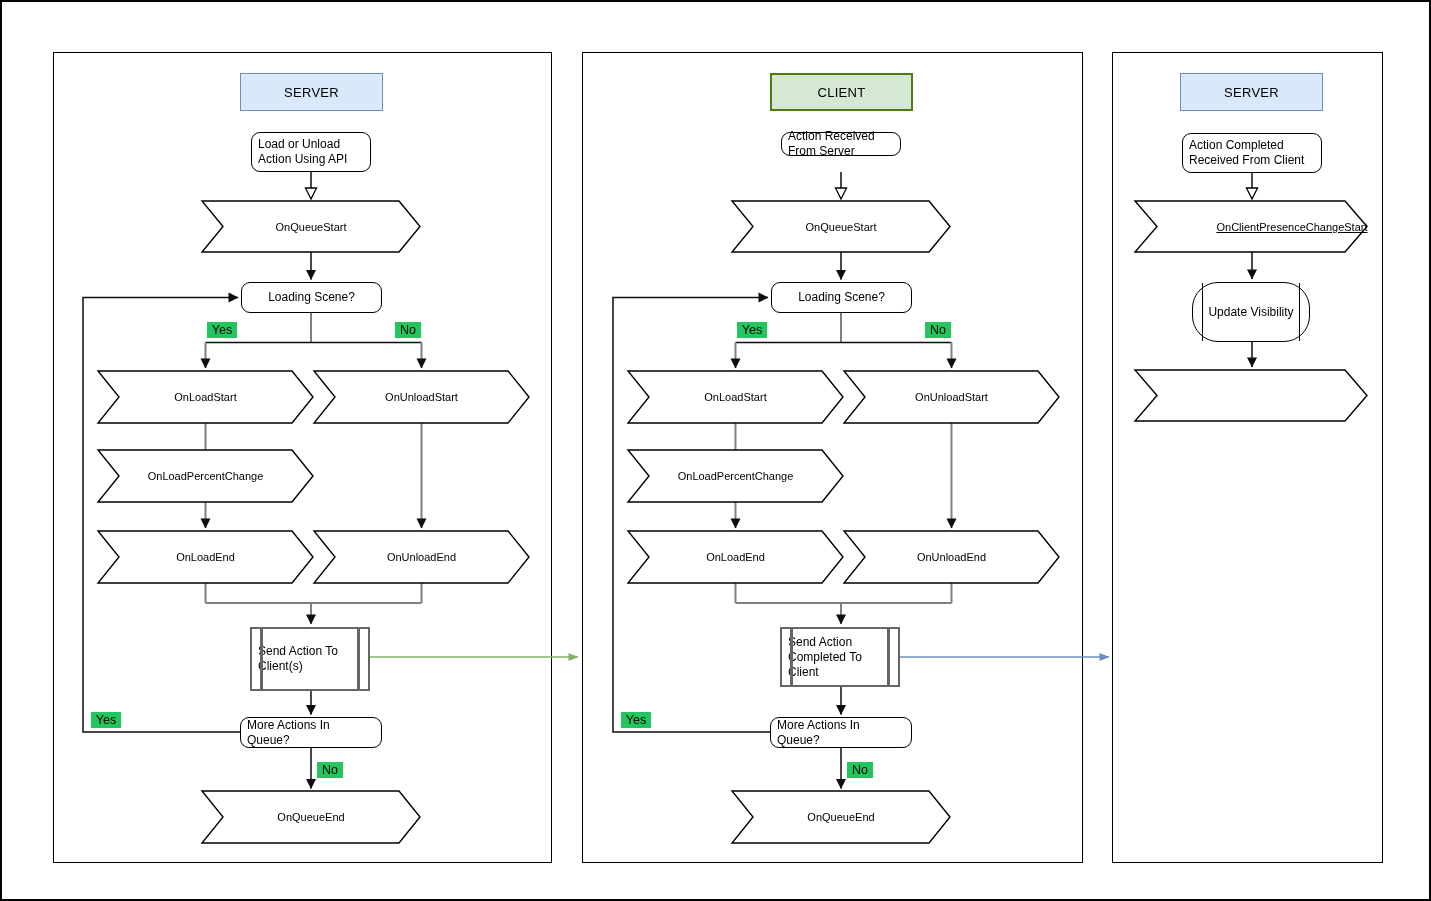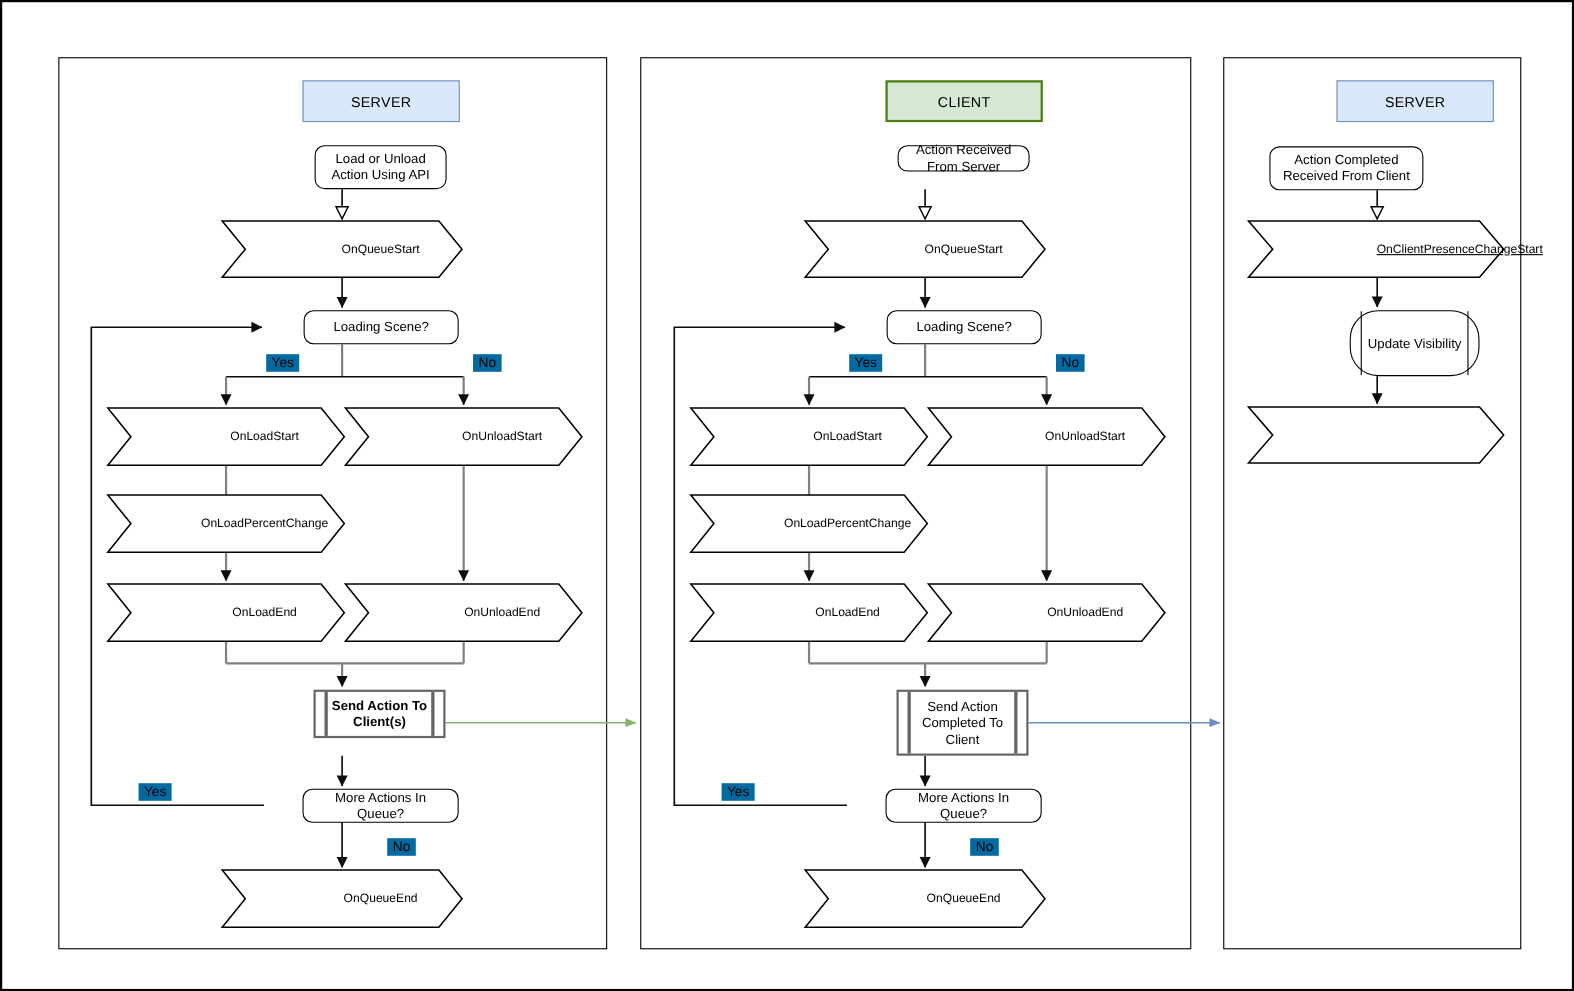--- a/index.html
+++ b/index.html
@@ -4,37 +4,37 @@
 <style>
   html,body{margin:0;padding:0;background:#fff;}
   .stage{
     position:relative;width:1431px;height:901px;background:#fff;
     border:2px solid #000;box-sizing:border-box;overflow:hidden;
     font-family:"Liberation Sans", sans-serif;color:#000;
   }
   .panel{position:absolute;border:1px solid #000;box-sizing:border-box;background:transparent;}
   .edges{position:absolute;left:0;top:0;z-index:1;}
   .node,.hdr,.lbl,.edge-lbl{position:absolute;box-sizing:border-box;z-index:2;
-    display:flex;align-items:center;justify-content:center;text-align:center;margin-left:35px;}
+    display:flex;align-items:center;justify-content:center;}
   .hdr{font-size:13px;letter-spacing:.3px;}
   .hdr-blue{background:#dae8fc;border:1px solid #6c8ebf;}
   .hdr-green{background:#d5e8d4;border:2px solid #4d7c0f;}
   .node{background:#fff;font-size:12px;line-height:1.25;padding:2px 6px;}
   .rounded{border:1px solid #000;border-radius:9px;}
   .process{background:#fff;}
   .process-bold{border:2px solid #666;}
   .process-bold::before,.process-bold::after{
     content:"";position:absolute;top:0;bottom:0;width:3px;background:#666;}
   .process-bold::before{left:8px;} .process-bold::after{right:8px;}
   .process-thin{border:1px solid #000;}
   .process-thin::before,.process-thin::after{
     content:"";position:absolute;top:0;bottom:0;width:1px;background:#000;}
   .process-thin::before{left:9px;} .process-thin::after{right:9px;}
   .lbl{font-size:11px;background:transparent;pointer-events:none;}
-  .edge-lbl{font-size:12.5px;background:#0369a1;padding:0 2px;}
+  .edge-lbl{font-size:12.5px;background:#22c55e;padding:0 2px;}
 </style>
 </head>
 <body>
 
 <div class="stage">
 
   <div class="panel" style="left:51px;top:50px;width:499px;height:811px;"></div>
   <div class="panel" style="left:580px;top:50px;width:501px;height:811px;"></div>
   <div class="panel" style="left:1110px;top:50px;width:271px;height:811px;"></div>
 
@@ -123,21 +123,21 @@
   <div class="node rounded" style="left:249px;top:130px;width:120px;height:40px;">Load or Unload Action Using API</div>
   <div class="lbl" style="left:200px;top:199px;width:218px;height:51px;">OnQueueStart</div>
   <div class="node rounded" style="left:239px;top:280px;width:141px;height:31px;">Loading Scene?</div>
   <div class="edge-lbl" style="left:205px;top:320px;width:30px;height:16px;">Yes</div>
   <div class="edge-lbl" style="left:393px;top:320px;width:26px;height:16px;">No</div>
   <div class="lbl" style="left:96px;top:369px;width:215px;height:52px;">OnLoadStart</div>
   <div class="lbl" style="left:312px;top:369px;width:215px;height:52px;">OnUnloadStart</div>
   <div class="lbl" style="left:96px;top:448px;width:215px;height:52px;">OnLoadPercentChange</div>
   <div class="lbl" style="left:96px;top:529px;width:215px;height:52px;">OnLoadEnd</div>
   <div class="lbl" style="left:312px;top:529px;width:215px;height:52px;">OnUnloadEnd</div>
-  <div class="node process process-bold" style="left:248px;top:625px;width:120px;height:44px;font-weight:bold;">Send Action To Client(s)</div>
+  <div class="node process process-bold" style="left:248px;top:625px;width:120px;height:64px;">Send Action To Client(s)</div>
   <div class="edge-lbl" style="left:89px;top:710px;width:30px;height:16px;">Yes</div>
   <div class="node rounded" style="left:238px;top:715px;width:142px;height:31px;">More Actions In Queue?</div>
   <div class="edge-lbl" style="left:315px;top:760px;width:26px;height:16px;">No</div>
   <div class="lbl" style="left:200px;top:789px;width:218px;height:52px;">OnQueueEnd</div>
 
   <div class="hdr hdr-green" style="left:768px;top:71px;width:143px;height:38px;">CLIENT</div>
   <div class="node rounded" style="left:779px;top:130px;width:120px;height:24px;">Action Received From Server</div>
   <div class="lbl" style="left:730px;top:199px;width:218px;height:51px;">OnQueueStart</div>
   <div class="node rounded" style="left:769px;top:280px;width:141px;height:31px;">Loading Scene?</div>
   <div class="edge-lbl" style="left:735px;top:320px;width:30px;height:16px;">Yes</div>
@@ -147,17 +147,17 @@
   <div class="lbl" style="left:626px;top:448px;width:215px;height:52px;">OnLoadPercentChange</div>
   <div class="lbl" style="left:626px;top:529px;width:215px;height:52px;">OnLoadEnd</div>
   <div class="lbl" style="left:842px;top:529px;width:215px;height:52px;">OnUnloadEnd</div>
   <div class="node process process-bold" style="left:778px;top:625px;width:120px;height:60px;">Send Action Completed To Client</div>
   <div class="edge-lbl" style="left:619px;top:710px;width:30px;height:16px;">Yes</div>
   <div class="node rounded" style="left:768px;top:715px;width:142px;height:31px;">More Actions In Queue?</div>
   <div class="edge-lbl" style="left:845px;top:760px;width:26px;height:16px;">No</div>
   <div class="lbl" style="left:730px;top:789px;width:218px;height:52px;">OnQueueEnd</div>
 
   <div class="hdr hdr-blue" style="left:1178px;top:71px;width:143px;height:38px;">SERVER</div>
-  <div class="node rounded" style="left:1117px;top:131px;width:140px;height:40px;">Action Completed Received From Client</div>
+  <div class="node rounded" style="left:1180px;top:131px;width:140px;height:40px;">Action Completed Received From Client</div>
   <div class="lbl" style="left:1174px;top:199px;width:232px;height:51px;text-decoration:underline;">OnClientPresenceChangeStart</div>
   <div class="node process process-thin" style="left:1190px;top:280px;width:118px;height:60px;border-radius:26px;">Update Visibility</div>
 
 </div>
 
 </body></html>

